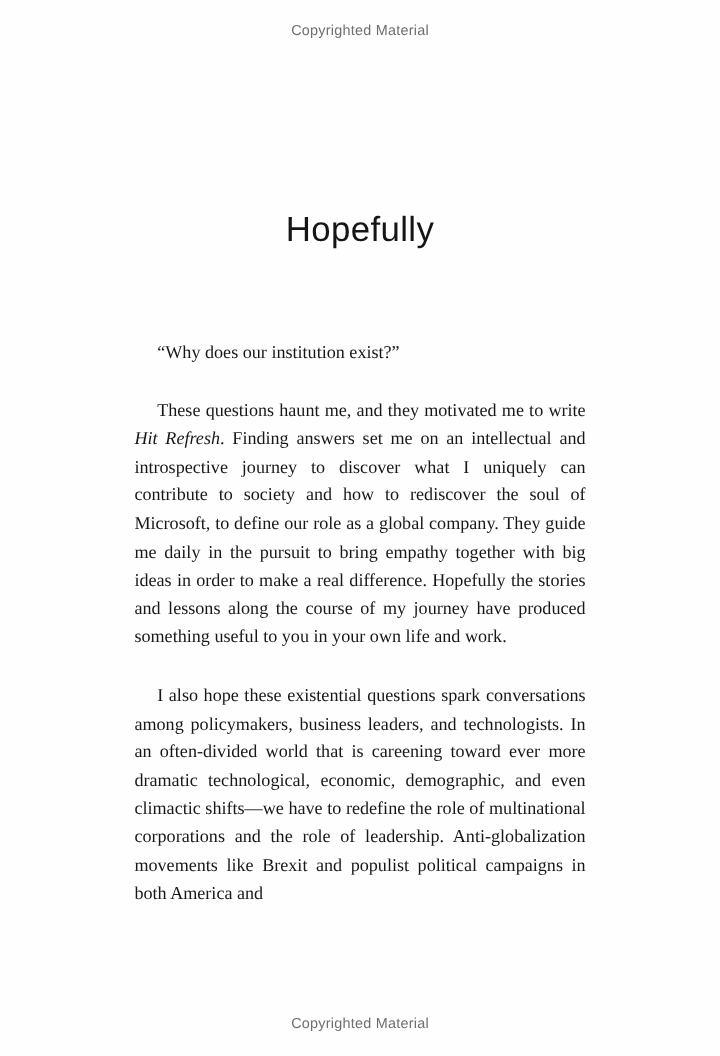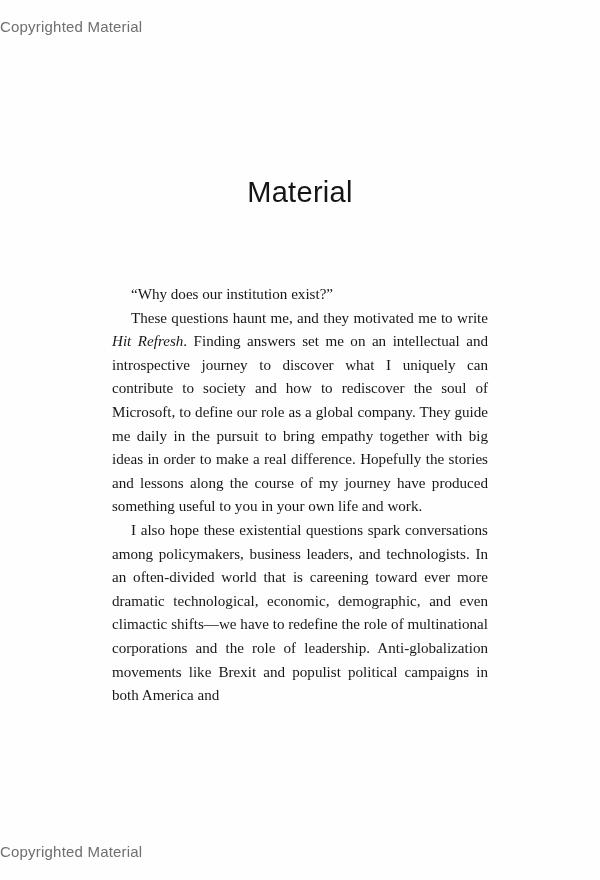--- a/index.html
+++ b/index.html
@@ -17,23 +17,23 @@
   }
   .page {
     position: absolute;
     inset: 0;
     background: #fefefe;
   }
   .watermark {
     position: absolute;
     left: 0;
     right: 0;
-    text-align: left;
+    text-align: center;
     font-family: "Liberation Sans", sans-serif;
-    font-size: 15px;
+    font-size: 12px;
     color: #6f6f6f;
     letter-spacing: 0.2px;
   }
   .watermark-top { top: 18px; }
   .watermark-bottom { bottom: 20px; }
 
   .content {
     position: absolute;
     left: 112px;
     top: 176px;
@@ -54,32 +54,33 @@
     text-align: justify;
     text-justify: inter-word;
     color: #171717;
   }
   .body-text p {
     margin: 0;
     text-indent: 0;
   }
   .body-text p.indent {
     text-indent: 19px;
+    margin-top: 25px;
   }
   em { }
 </style>
 </head>
 <body>
 
 <div class="page">
 
   <div class="watermark watermark-top">Copyrighted Material</div>
 
   <div class="content">
-    <h1 class="chapter-title">Material</h1>
+    <h1 class="chapter-title">Hopefully</h1>
 
     <div class="body-text">
       <p class="indent">“Why does our institution exist?”</p>
       <p class="indent"><span>These questions haunt me, and they motivated me to write </span><em>Hit Refresh</em><span>. Finding answers set me on an intellectual and introspective journey to discover what I uniquely can contribute to society and how to rediscover the soul of Microsoft, to define our role as a global company. They guide me daily in the pursuit to bring empathy together with big ideas in order to make a real difference. Hopefully the stories and lessons along the course of my journey have produced something useful to you in your own life and work.</span></p>
       <p class="indent">I also hope these existential questions spark conversations among policymakers, business leaders, and technologists. In an often-divided world that is careening toward ever more dramatic technological, economic, demographic, and even climactic shifts—we have to redefine the role of multinational corporations and the role of leadership. Anti-globalization movements like Brexit and populist political campaigns in both America and</p>
     </div>
   </div>
 
   <div class="watermark watermark-bottom">Copyrighted Material</div>
 

